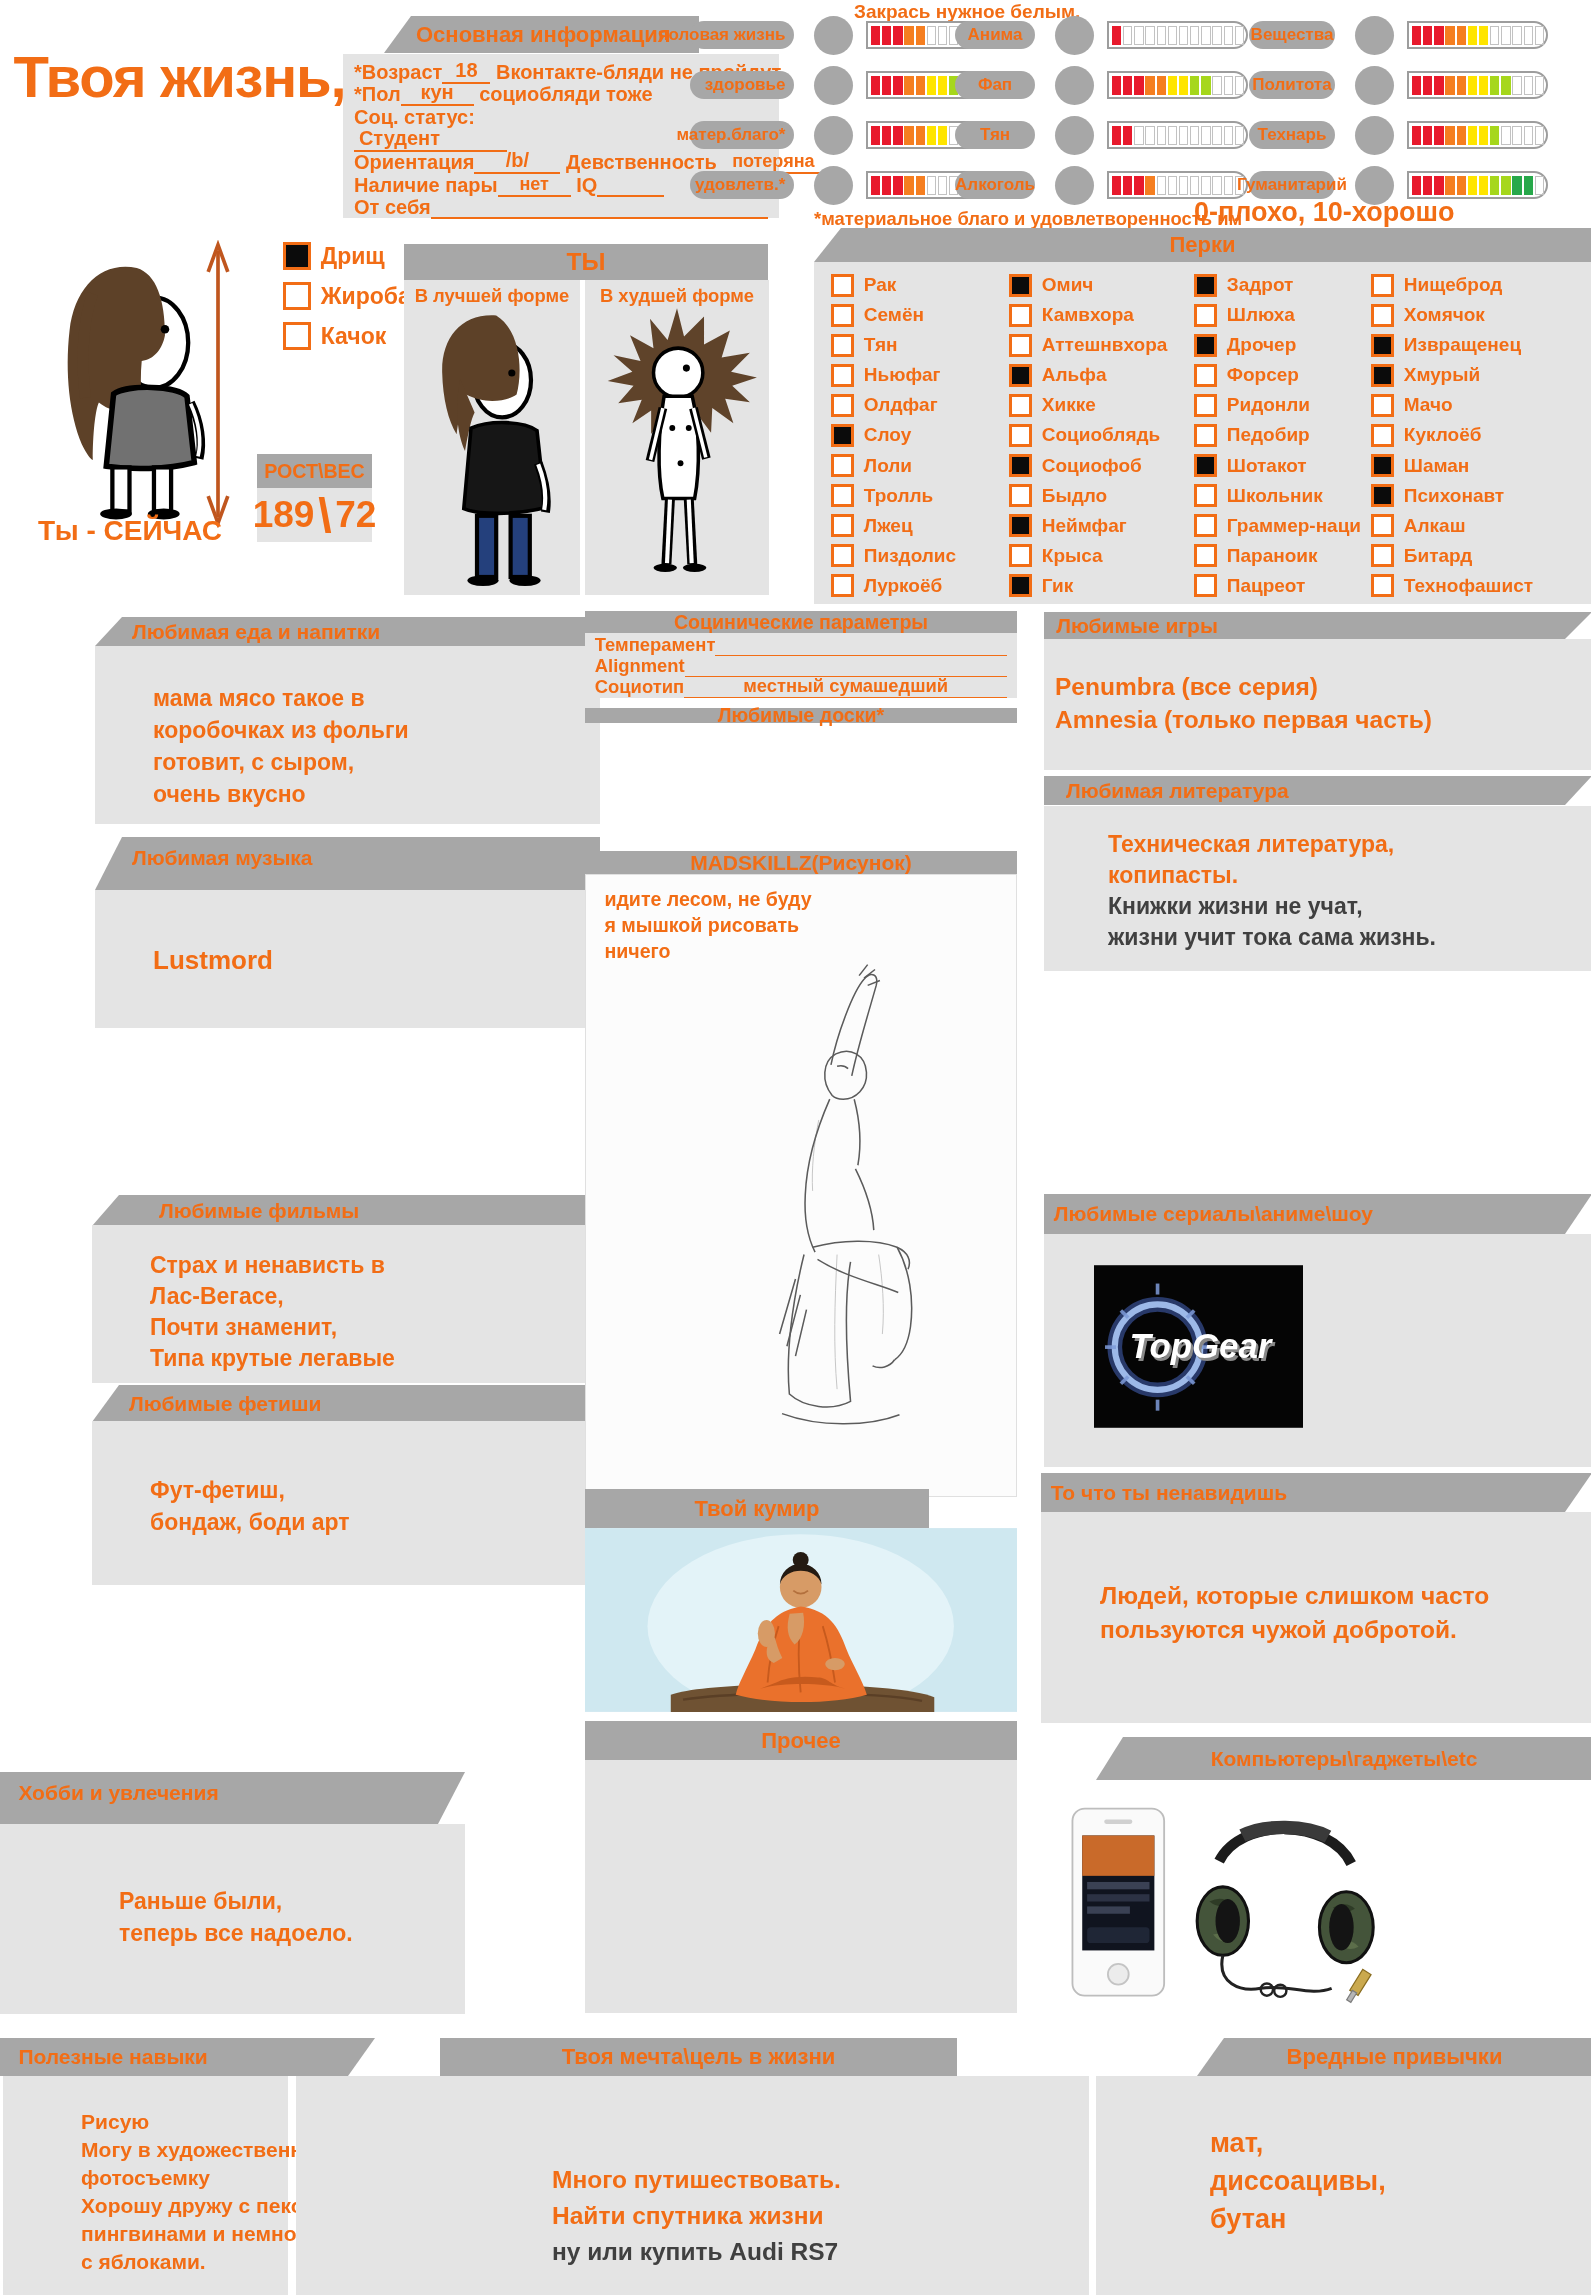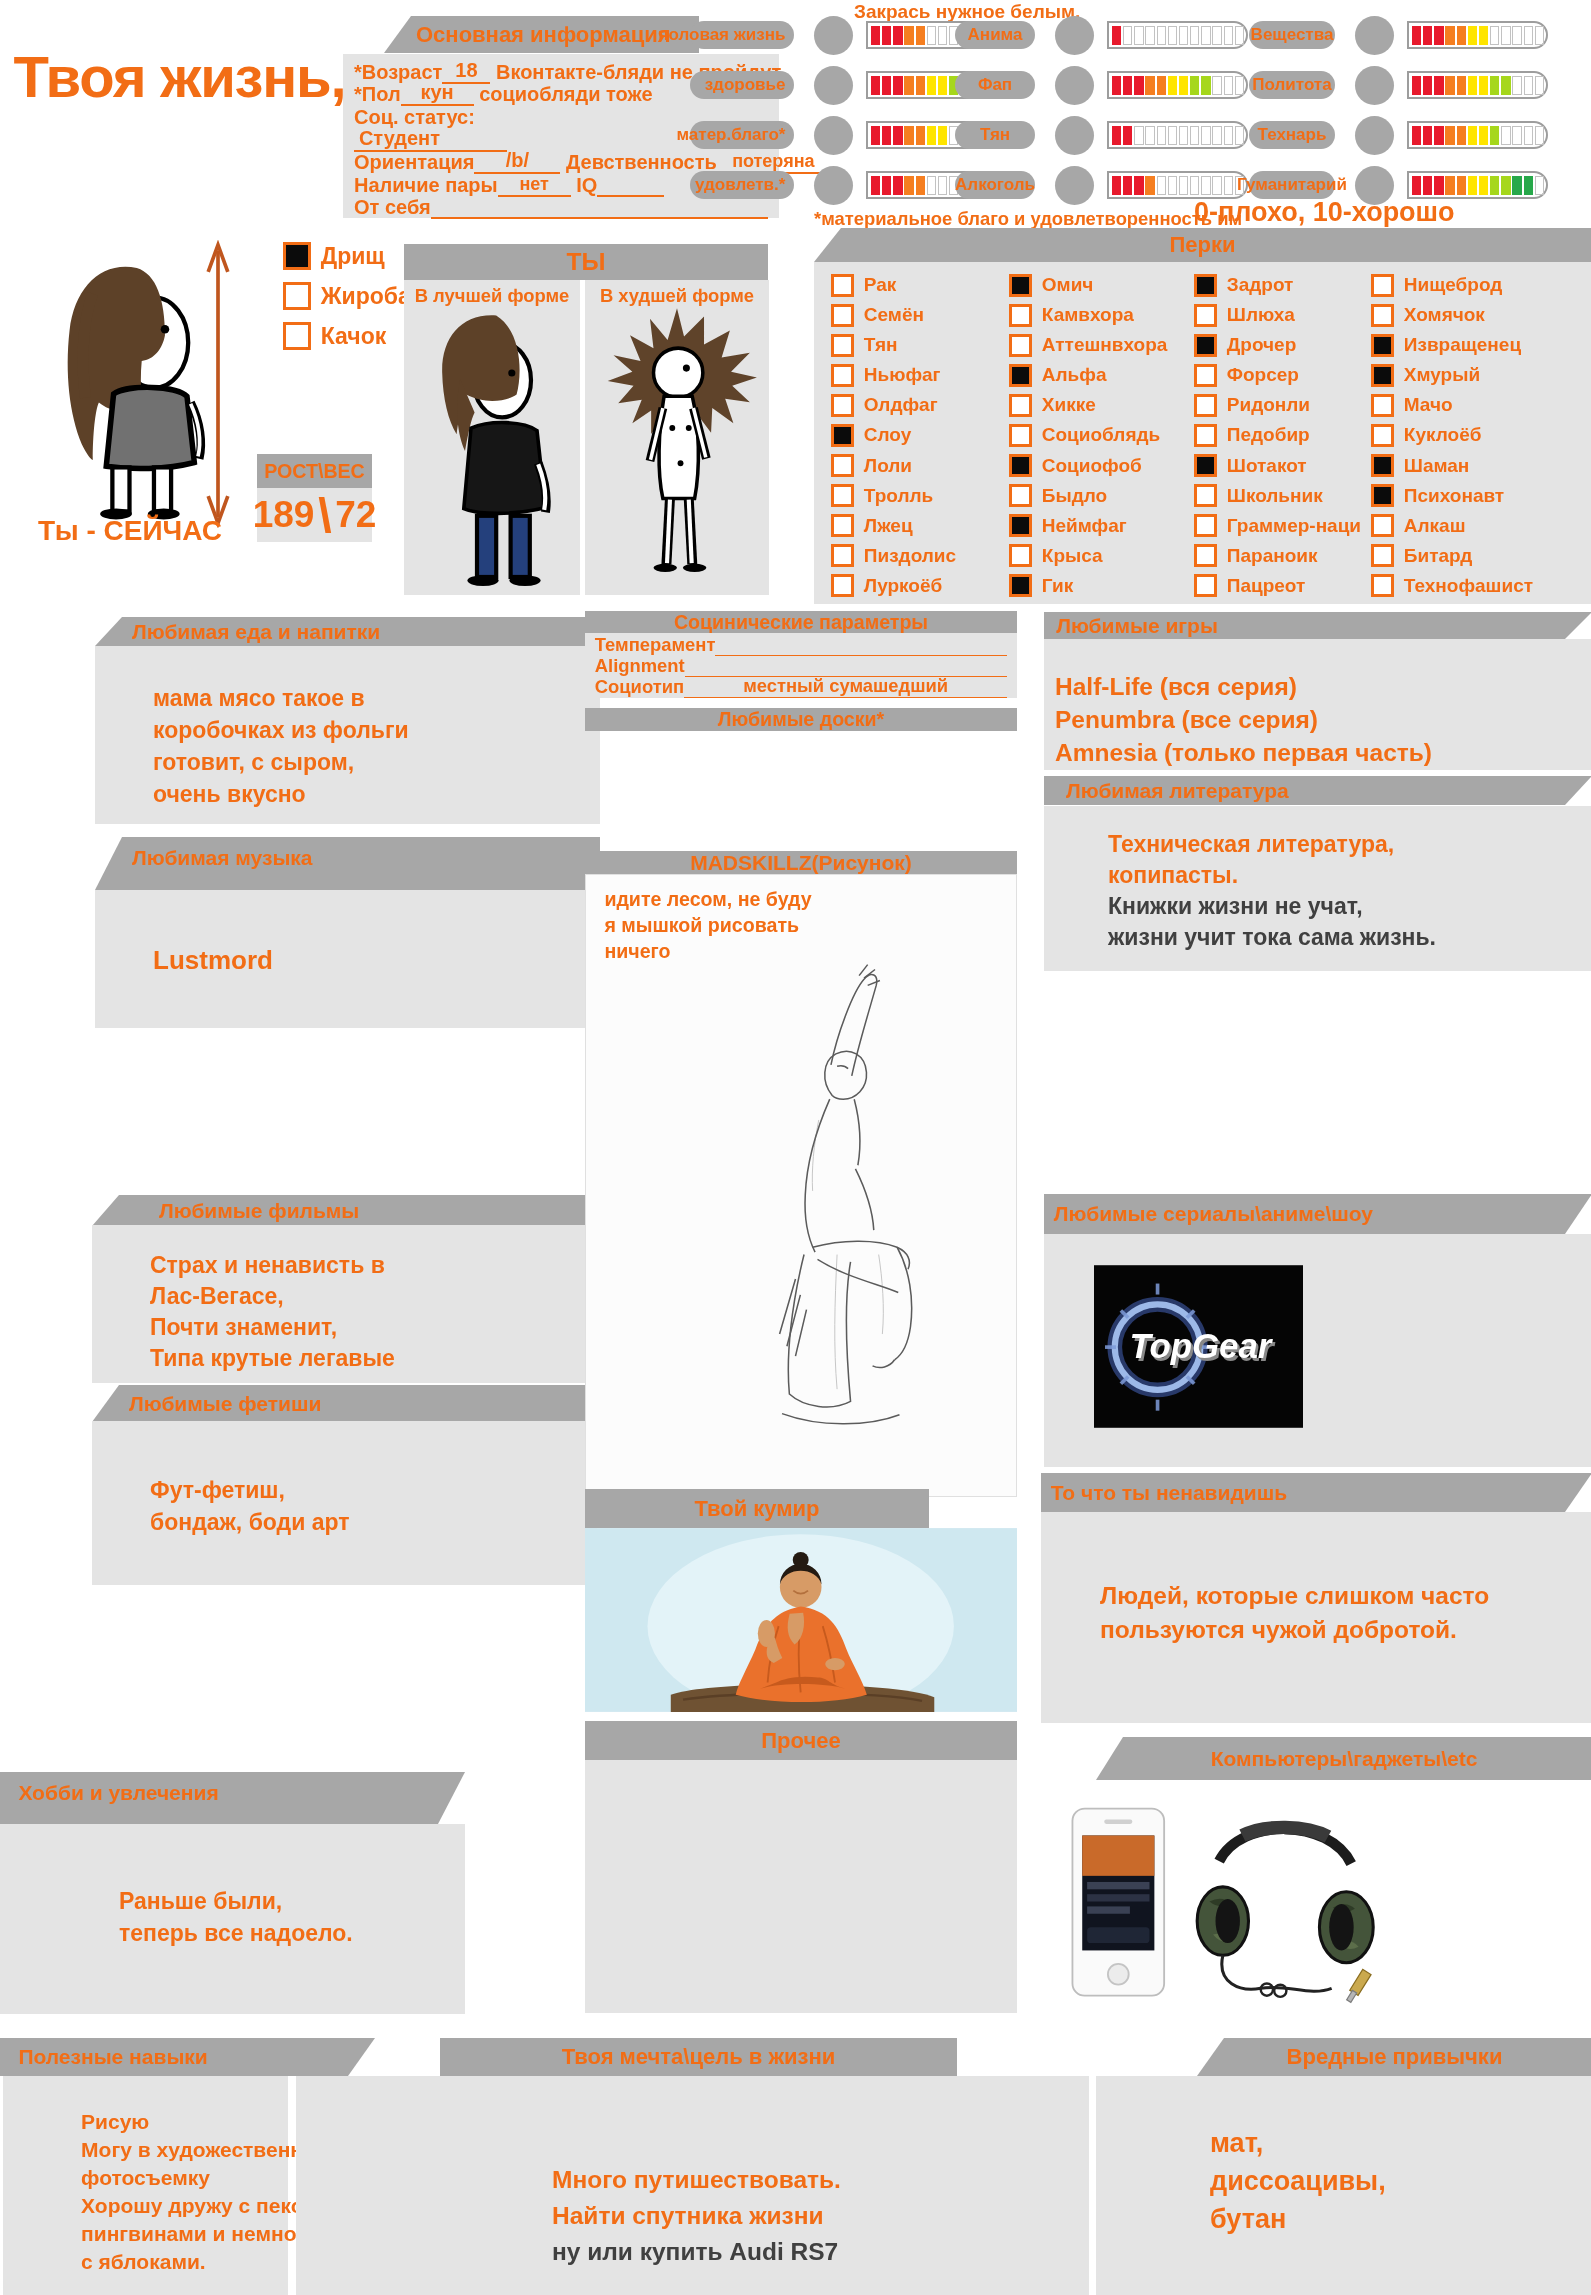--- a/index.html
+++ b/index.html
@@ -615,21 +615,21 @@
       <div class="fline">
         <span>Alignment</span>
         <span class="fblank"></span>
       </div>
       <div class="fline">
         <span>Социотип</span>
         <span class="fblank">местный сумашедший</span>
       </div>
     </div>
 
-  <div class="abs hdr center" style="left:585px;top:708px;width:432px;height:23px;font-size:19.6px;">Любимые доски*</div>
+  <div class="abs hdr center" style="left:585px;top:708px;width:432px;height:15px;font-size:19.6px;">Любимые доски*</div>
 
   <div class="abs hdr center" style="left:585px;top:851px;width:432px;height:23px;">MADSKILLZ(Рисунок)</div>
   <div class="abs" style="left:585px;top:874px;width:432px;height:623px;background:#fcfcfc;border:0.6px solid #e0e0e0;box-sizing:border-box;">
     <div class="lines" style="position:absolute;left:18.4px;top:11px;font-size:19.6px;line-height:26px;">
         <div class="line">идите лесом, не буду</div>
         <div class="line">я мышкой рисовать</div>
         <div class="line">ничего</div>
       </div>
     <svg style="position:absolute;left:49px;top:37px;" width="343" height="575" viewBox="0 0 560 940">
       <g fill="none" stroke="#3f3f3f" stroke-width="2.5" opacity="0.85">
@@ -680,21 +680,20 @@
 
   <div class="abs hdr center" style="left:440px;top:2038px;width:517px;height:38px;font-size:22px;">Твоя мечта\цель в жизни</div>
   <div class="abs panel lines" style="left:296px;top:2076px;width:793px;height:219px;padding:86px 12px 0 256px;font-size:24.5px;line-height:36px;">
       <div class="line">Много путишествовать.</div>
       <div class="line">Найти спутника жизни</div>
       <div class="line muted">ну или купить Audi RS7</div>
     </div>
 
   <div class="abs hdr slant-r" style="left:1044px;top:612px;width:548px;height:27px;padding-left:12.2px;">Любимые игры</div>
   <div class="abs panel lines" style="left:1044px;top:639px;width:548px;height:131px;padding:31px 0 0 11px;font-size:24.5px;line-height:33px;">
-      <div class="line">Half-Life (вся серия)</div>
       <div class="line">Penumbra (все серия)</div>
       <div class="line">Amnesia (только первая часть)</div>
     </div>
 
   <div class="abs hdr slant-r" style="left:1044px;top:776px;width:548px;height:29px;padding-left:22px;">Любимая литература</div>
   <div class="abs panel lines" style="left:1044px;top:806px;width:548px;height:165px;padding:23px 0 0 64px;font-size:23px;line-height:31px;">
       <div class="line">Техническая литература,</div>
       <div class="line">копипасты.</div>
       <div class="line muted">Книжки жизни не учат,</div>
       <div class="line muted">жизни учит тока сама жизнь.</div>

